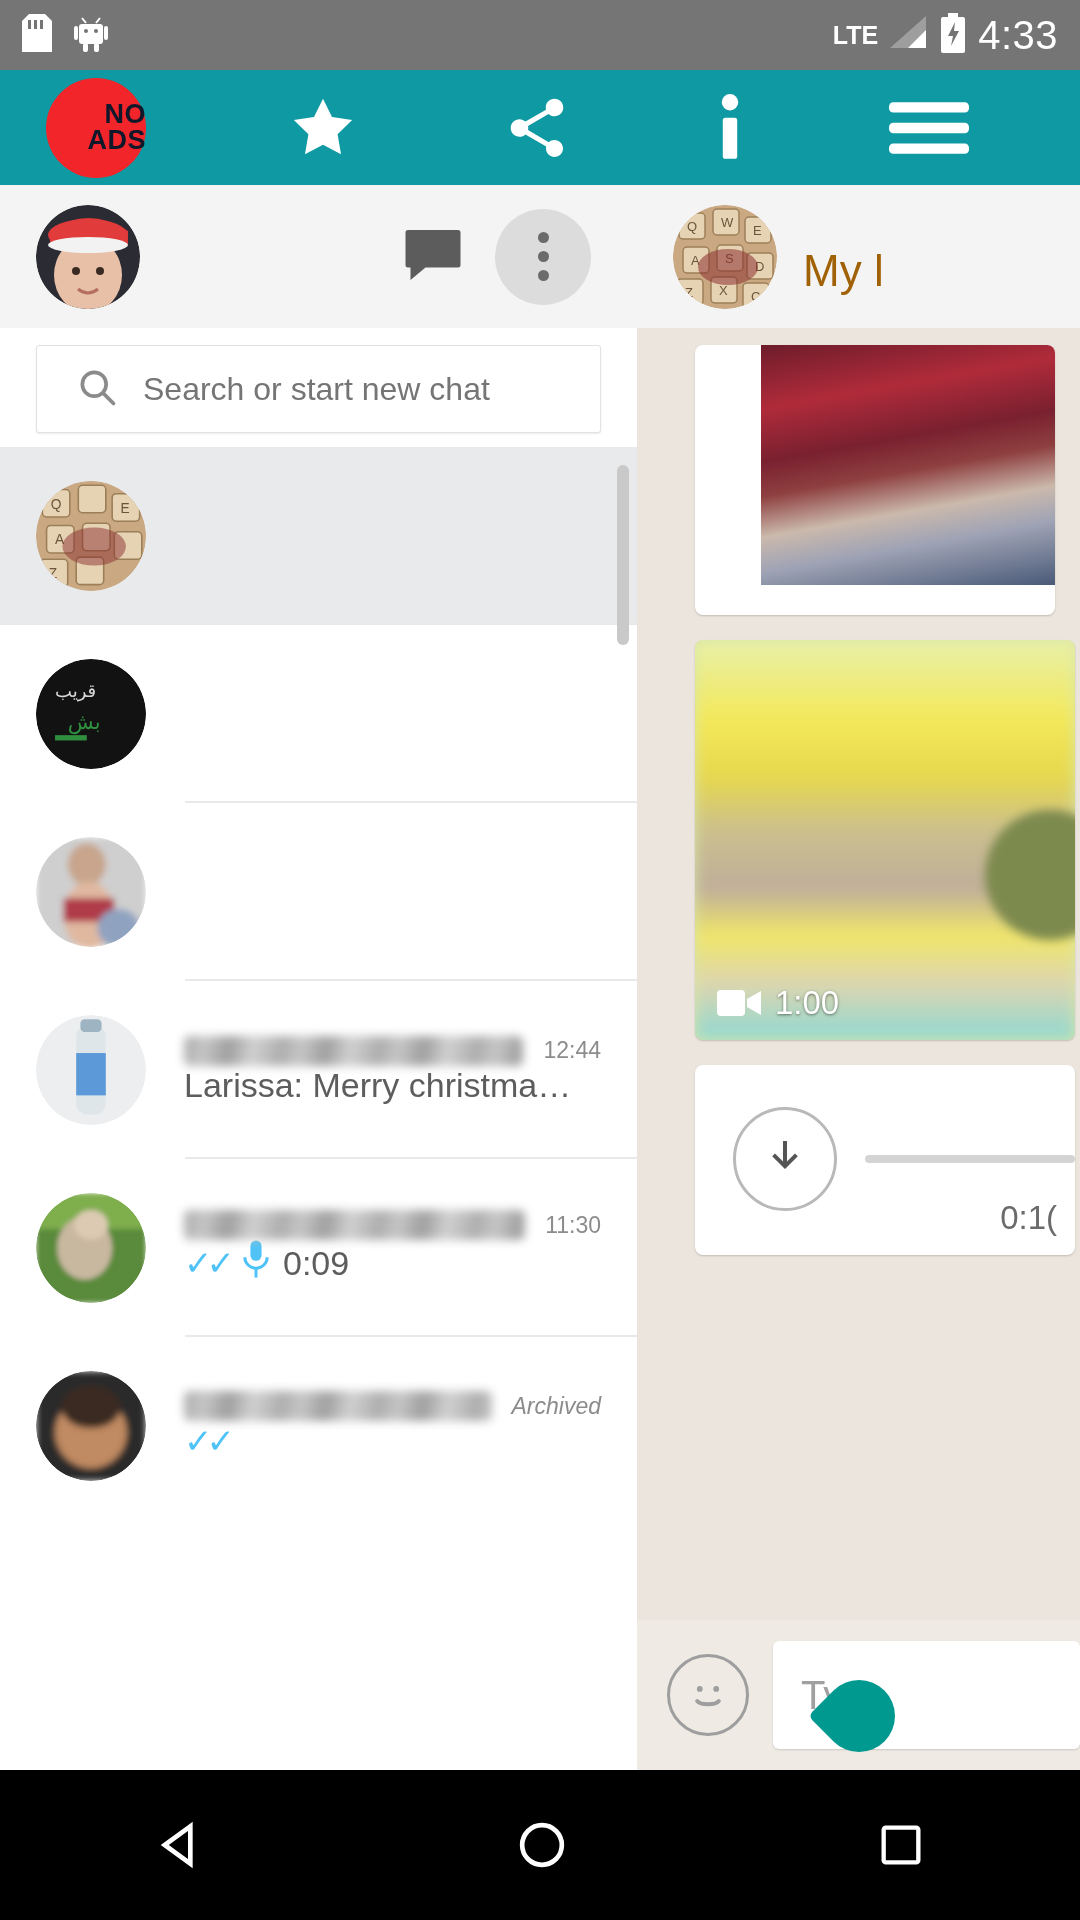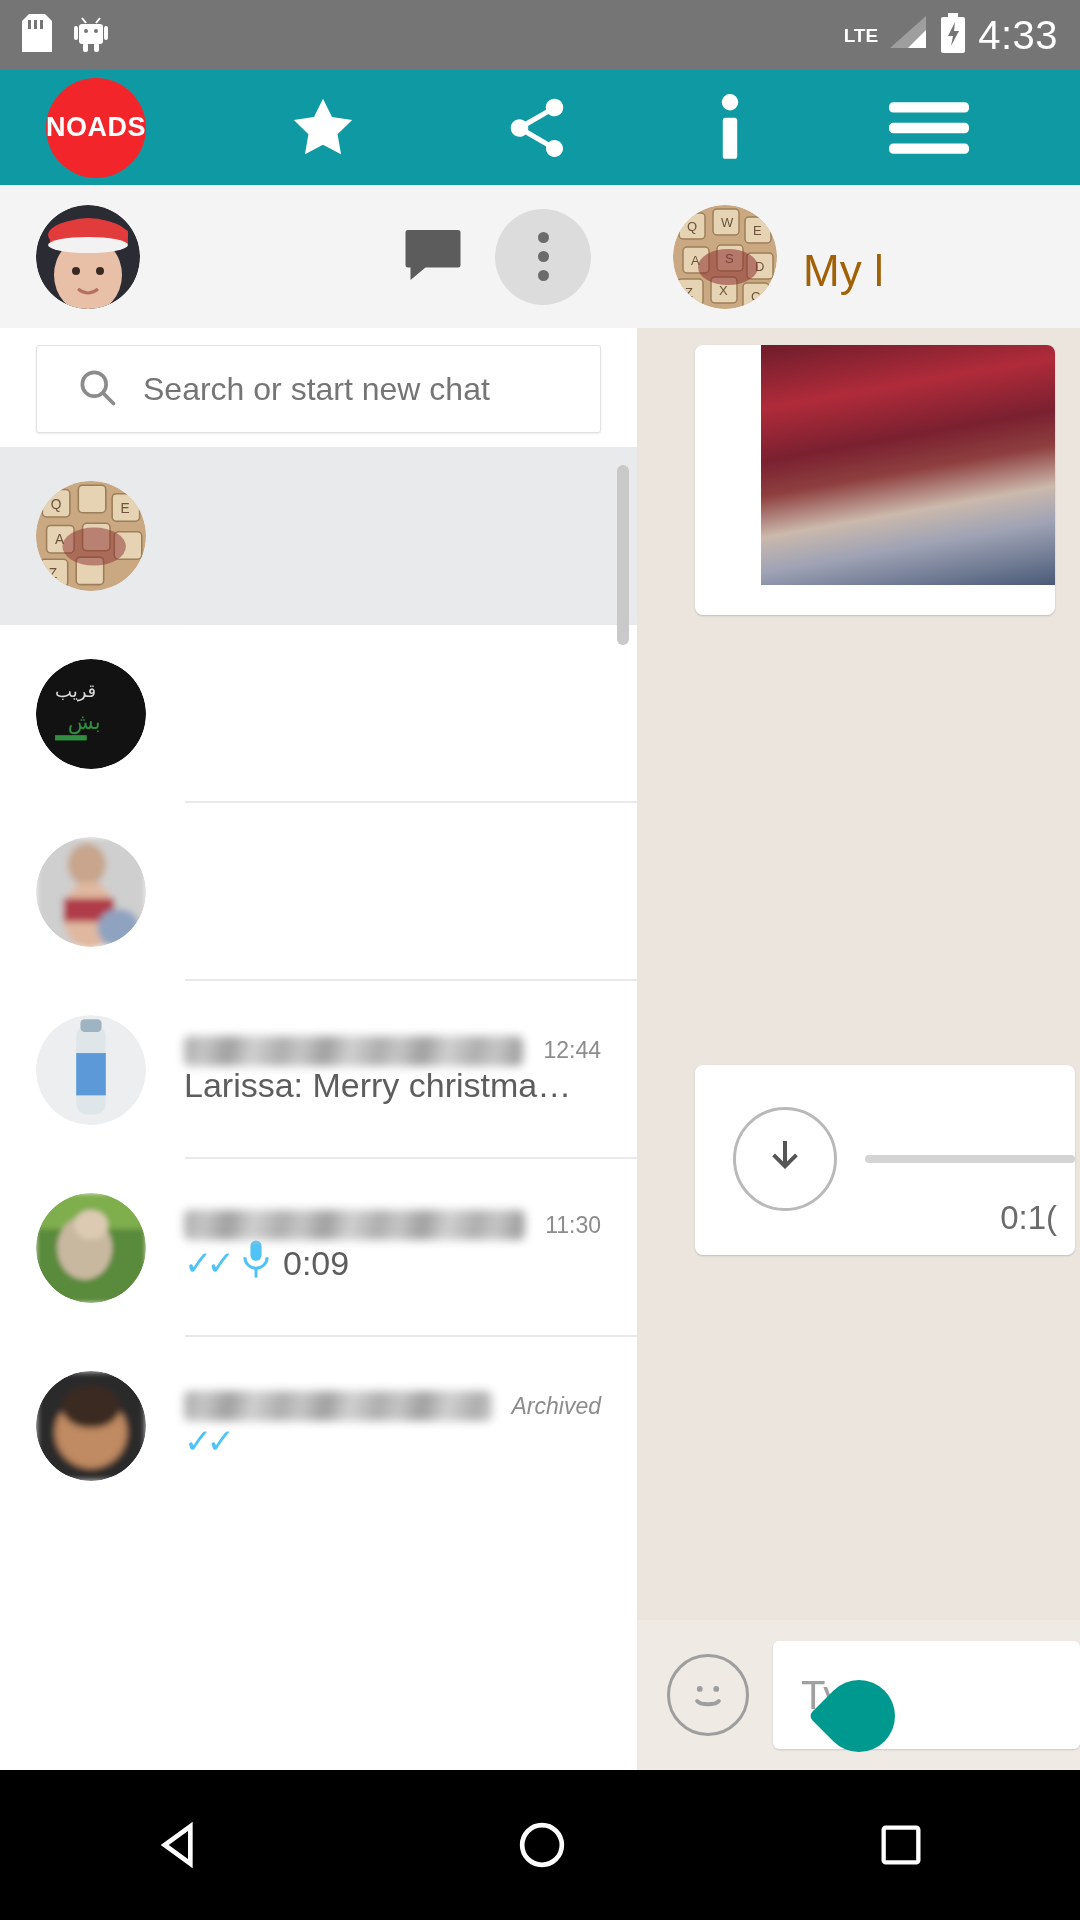--- a/index.html
+++ b/index.html
@@ -12,31 +12,31 @@
   .screen { position: relative; width: 1080px; height: 1920px; overflow: hidden; background:#fff; }
 
   
   .statusbar {
     position: absolute; top: 0; left: 0; width: 1080px; height: 70px;
     background: #757575; color: #fff; display: flex; align-items: center;
   }
   .sb-left { display: flex; align-items: center; gap: 22px; padding-left: 22px; }
   .sb-right { margin-left: auto; display: flex; align-items: center; gap: 12px; padding-right: 22px; }
   .sb-clock { font-size: 40px; font-weight: 400; letter-spacing: 0.5px; }
-  .lte-label { font-size: 19px; font-weight: 700; line-height: 1; margin-right:-4px; }
+  .lte-label { font-size: 25px; font-weight: 700; line-height: 1; margin-right:-4px; }
 
   
   .appbar {
     position: absolute; top: 70px; left: 0; width: 1080px; height: 115px;
     background: #0f9aa3; display: flex; align-items: center;
   }
   .noads {
     width: 100px; height: 100px; border-radius: 50%;
-    background: #f2252b; color: #ffffff; margin-left: 46px;
-    display: flex; flex-direction: row; align-items: center; justify-content: center;
+    background: #f2252b; color: #0f172a; margin-left: 46px;
+    display: flex; flex-direction: column; align-items: flex-end; justify-content: center;
     font-weight: 700; line-height: 0.95; letter-spacing: 0.5px;
   }
   .noads span { font-size: 27px; display:block; }
   .ab-icons { display: flex; align-items: center; flex: 1; justify-content: space-around; padding: 0 40px 0 70px; }
   .ab-icon { color: #fff; display:flex; align-items:center; justify-content:center; }
 
   
   .pane-left {
     position: absolute; top: 185px; left: 0; width: 637px; height: 1585px;
     background: #ffffff;
@@ -292,20 +292,31 @@
           </g>
         </svg>
       </div>
       <div class="rh-title">My l</div>
     </div>
 
     <div class="bubble b1">
       <div class="photo"></div>
     </div>
 
+    <div class="bubble b2">
+      <div class="vid"></div>
+      <div class="circle-blob"></div>
+      <div class="vid-meta">
+        <svg width="44" height="30" viewBox="0 0 22 15" fill="#fff">
+            <rect x="0" y="1" width="14" height="13" rx="2"></rect>
+            <path d="M15 5.5 L22 1.5 v12 L15 9.5z"></path>
+          </svg>
+        <span>1:00</span>
+      </div>
+    </div>
 
     <div class="bubble b3">
       <div class="dl-circle">
         <svg width="48" height="48" viewBox="0 0 24 24" fill="#555">
             <path d="M11 3h2v10.2l4-4 1.4 1.4L12 17 5.6 10.6 7 9.2l4 4z"></path>
           </svg>
       </div>
       <div class="wave"></div>
       <div class="b3-time">0:1(</div>
     </div>

